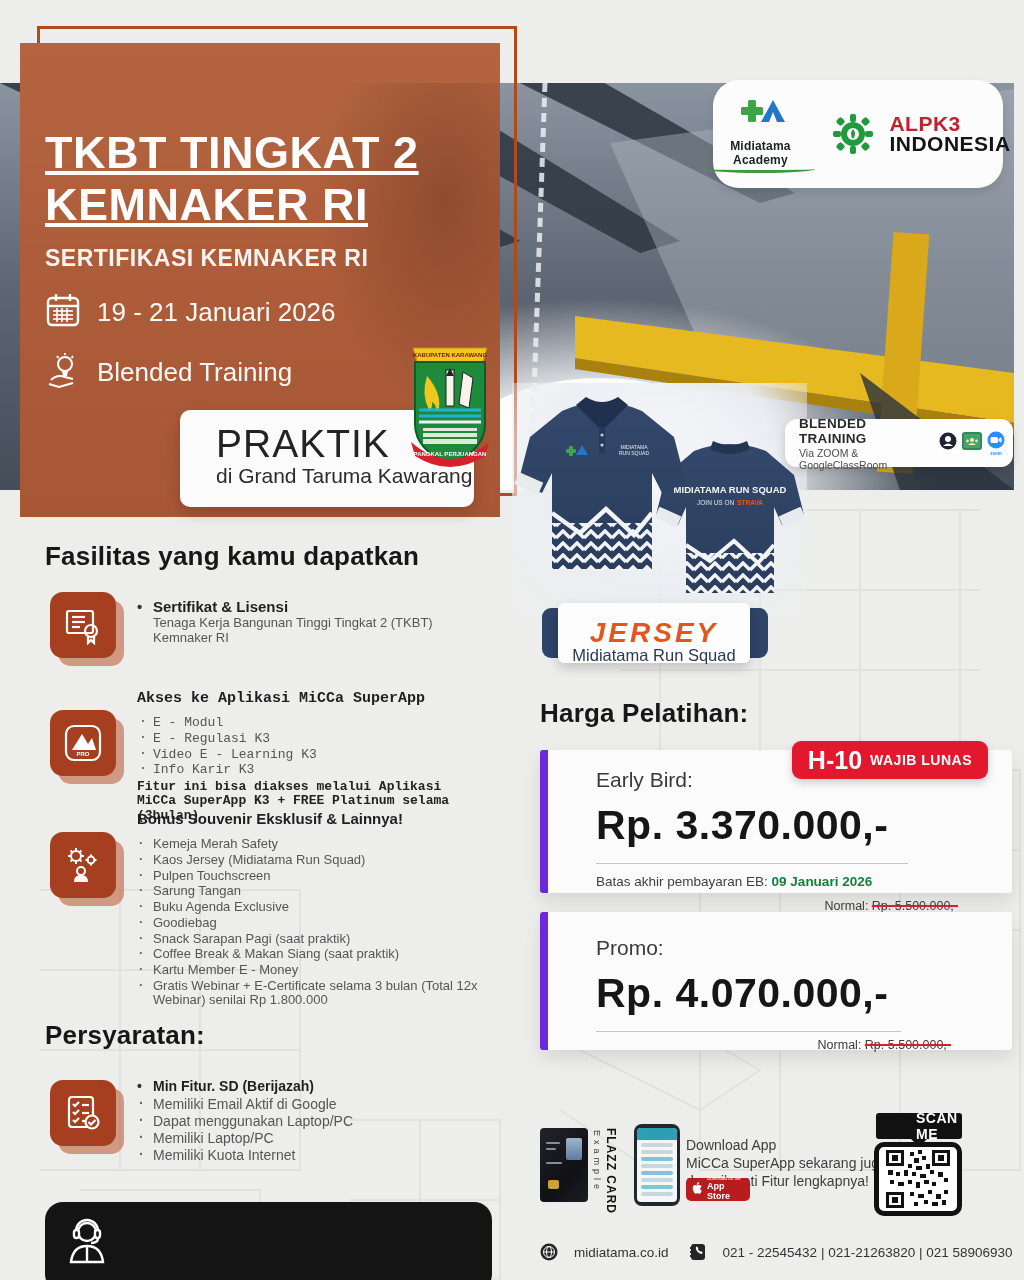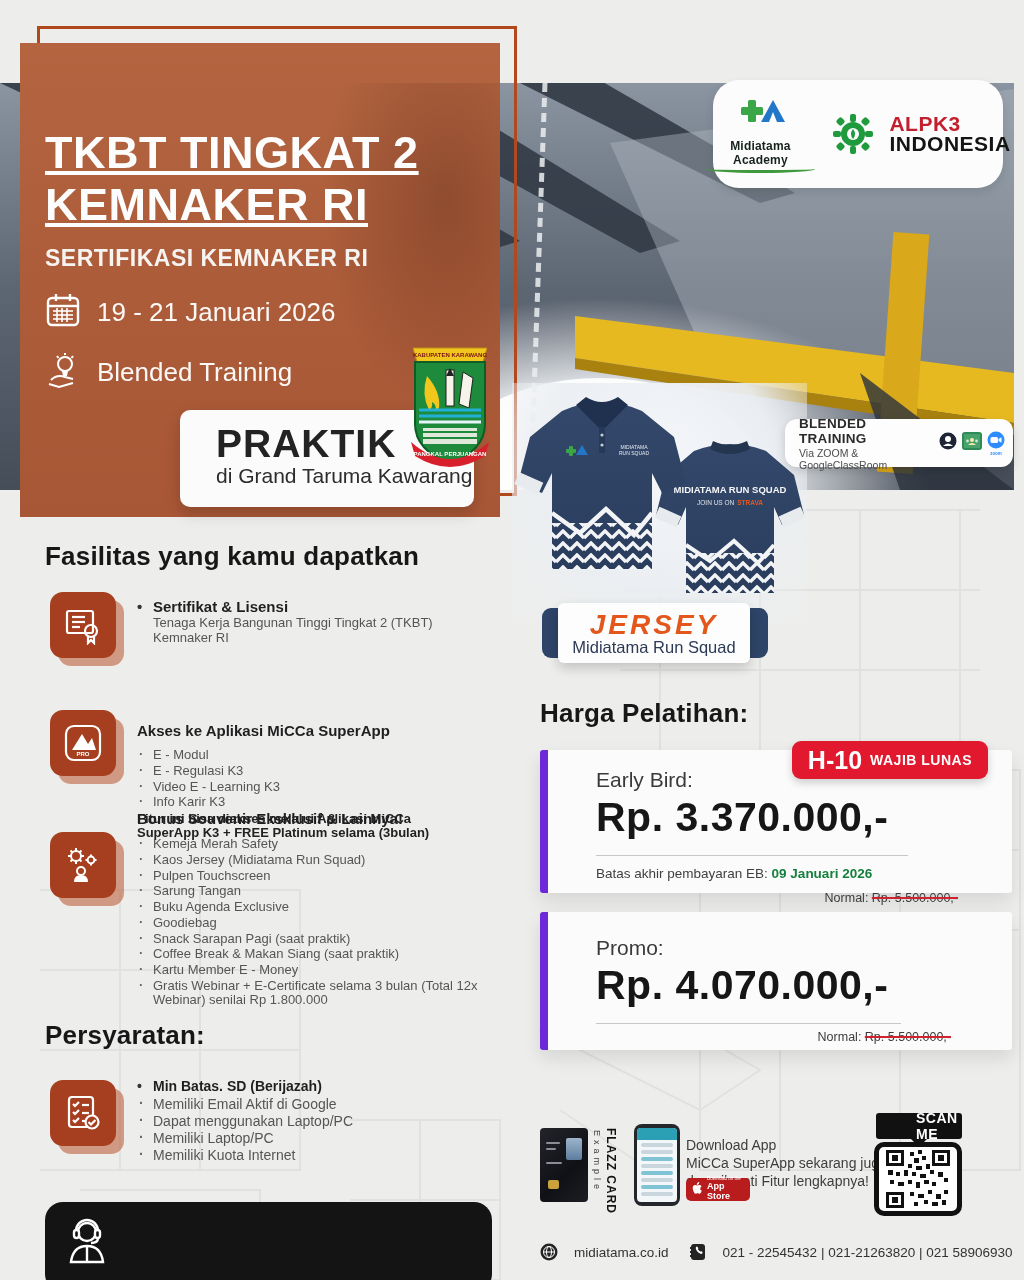--- a/index.html
+++ b/index.html
@@ -34,37 +34,37 @@
   .mid-logo .word { font-size:12px; font-weight:700; color:#15231c; letter-spacing:.2px; }
   .swoosh { width:110px; height:8px; border-bottom:3px solid #3f9a3d; border-radius:50%; margin-top:-2px; }
   .alpk3 { display:flex; align-items:center; gap:16px;justify-content:space-between; }
   .alpk3-text { line-height:.95; font-weight:700; }
   .alpk3-text .l1 { color:#c3202f; font-size:21px; letter-spacing:.5px; }
   .alpk3-text .l2 { color:#141414; font-size:21px; letter-spacing:.5px; }
 
   
   .praktik { position:absolute; left:180px; top:410px; width:294px; height:97px; background:#fbfbfb;
              border-radius:10px; z-index:6; box-shadow:0 6px 16px rgba(0,0,0,.18); padding:12px 0 0 36px; }
-  .praktik .t { font-size:39px; font-weight:700; letter-spacing:1px; color:#232323; }
+  .praktik .t { font-size:39px; font-weight:400; letter-spacing:1px; color:#232323; }
   .praktik .s { font-size:21px; color:#2c2c2c; margin-top:-2px; }
   .emblem { position:absolute; left:405px; top:346px; z-index:7; }
 
   
   .blended { position:absolute; left:785px; top:419px; width:228px; height:48px; background:#fdfdfd; border-radius:12px;
              z-index:6; display:flex; align-items:center; padding:0 8px 0 14px; gap:8px; box-shadow:0 4px 10px rgba(0,0,0,.15); }
   .blended .bt { font-size:13.5px; font-weight:700; color:#2a2a2a; letter-spacing:.3px; }
   .blended .bs { font-size:10.5px; color:#4c4c4c; margin-top:1px; }
   .blended .icons { display:flex; align-items:center; gap:5px; margin-left:auto; }
 
   
   .jersey-scene { position:absolute; left:512px; top:383px; width:295px; height:238px; z-index:5;
         background:radial-gradient(ellipse at 50% 35%, rgba(244,246,250,1) 0%, rgba(235,238,242,.95) 55%, rgba(237,238,236,0) 100%); }
   .jersey-badge { position:absolute; left:542px; top:608px; width:226px; height:50px; background:#2e4468; border-radius:9px; z-index:6; }
   .jersey-card { position:absolute; left:558px; top:603px; width:192px; height:60px; background:#fdfdfd; border-radius:6px; z-index:7;
-                 box-shadow:0 5px 12px rgba(0,0,0,.18); text-align:center; padding-top:6px; }
+                 box-shadow:0 5px 12px rgba(0,0,0,.18); text-align:center; padding-top:14px; }
   .jersey-card .jt { font-size:28px; font-weight:700; font-style:italic; letter-spacing:3px; color:#e4571c; }
   .jersey-card .js { font-size:16.5px; color:#2c3a55; margin-top:-3px; }
 
   
   .h2 { position:absolute; font-size:26px; font-weight:700; color:#171717; letter-spacing:.2px; }
 
   
   .tile { position:absolute; width:66px; height:66px; }
   .tile .back { position:absolute; left:8px; top:8px; width:66px; height:66px; background:#b8532f; border-radius:13px; opacity:.55; }
   .tile .front { position:absolute; left:0; top:0; width:66px; height:66px; background:#a63f1f; border-radius:13px;
@@ -76,21 +76,21 @@
   ul.dots li::before { content:"·"; position:absolute; left:2px; top:0; color:#666; font-weight:700; }
   .bold-note { font-size:13px; font-weight:700; color:#222; line-height:1.1; margin-top:2px; }
   .lead-bullet { position:relative; padding-left:16px; }
   .lead-bullet::before { content:"•"; position:absolute; left:0; top:0; color:#333; }
 
   
   .price-card { position:absolute; left:540px; width:472px; background:#fbfbfb; border-left:8px solid #6d28d9;
                 box-shadow:0 8px 18px rgba(0,0,0,.10); border-radius:3px; }
   .price-card .inner { padding:18px 0 14px 48px; }
   .pc-label { font-size:21px; color:#3a3a3a; }
-  .pc-price { font-size:41px; font-weight:700; letter-spacing:.5px; color:#161616; margin-top:2px; }
+  .pc-price { font-size:41px; font-weight:700; letter-spacing:.5px; color:#161616; margin-top:10px; }
   .pc-div { width:312px; border-top:1px solid #c7c7c7; margin-top:14px; }
   .pc-deadline { font-size:13.5px; color:#3f3f3f; margin-top:10px; }
   .pc-deadline b { color:#15803d;text-align:right; }
   .pc-normal { width:362px; text-align:right; font-size:12.5px; color:#3c3c3c; margin-top:10px; }
   .strike { text-decoration:line-through; text-decoration-color:#cf2330; text-decoration-thickness:2px; }
   .h10-badge { position:absolute; right:24px; top:-9px; background:#e1182e; color:#fff; border-radius:9px;
                height:38px; display:flex; align-items:center; gap:8px; padding:0 16px;
                box-shadow:0 4px 8px rgba(0,0,0,.18); }
   .h10-badge .big { font-size:25px; font-weight:700; }
   .h10-badge .small { font-size:14px; font-weight:700; letter-spacing:.5px; }
@@ -419,21 +419,21 @@
   <div class="tile" style="left:50px; top:710px;">
     <div class="back"></div>
     <div class="front">
       <svg width="42" height="42" viewBox="0 0 42 42">
         <rect x="4" y="4" width="34" height="34" rx="8" fill="none" stroke="#fff" stroke-width="2.2"></rect>
         <path d="M10 28 L20 12 L26 22 L30 16 L34 28 Z" fill="#fff"></path>
         <text x="21" y="34" font-size="6" font-weight="bold" fill="#fff" text-anchor="middle">PRO</text>
       </svg>
     </div>
   </div>
-  <div style="position:absolute; left:137px; top:722px; width:370px;">
+  <div style="position:absolute; left:137px; top:690px; width:370px;font-family:Liberation Mono, monospace;">
     <div class="li-title">Akses ke Aplikasi MiCCa SuperApp</div>
     <ul class="dots" style="margin-top:8px;">
       <li>E - Modul</li>
       <li>E - Regulasi K3</li>
       <li>Video E - Learning K3</li>
       <li>Info Karir K3</li>
     </ul>
     <div class="bold-note" style="width:330px;">Fitur ini bisa diakses melalui Aplikasi MiCCa SuperApp K3 + FREE Platinum selama (3bulan)</div>
   </div>
 
@@ -475,21 +475,21 @@
         <path d="M10 11 l2 2 4 -4 M10 19 l2 2 4 -4 M10 27 l2 2 4 -4"></path>
         <line x1="19" y1="12" x2="26" y2="12"></line>
           <line x1="19" y1="20" x2="26" y2="20"></line>
           <line x1="19" y1="28" x2="24" y2="28"></line>
         <circle cx="29" cy="29" r="6.5" fill="#a63f1f"></circle>
         <path d="M25.5 29 l2.5 2.5 4.5 -4.5"></path>
       </svg>
     </div>
   </div>
   <div style="position:absolute; left:137px; top:1078px; width:360px;">
-    <div class="li-title lead-bullet" style="font-size:14px;">Min Batas. SD (Berijazah)</div>
+    <div class="li-title lead-bullet" style="font-size:14px;">Min Fitur. SD (Berijazah)</div>
     <ul class="dots" style="margin-top:2px;">
       <li style="font-size:14px; line-height:1.08;">Memiliki Email Aktif di Google</li>
       <li style="font-size:14px; line-height:1.08;">Dapat menggunakan Laptop/PC</li>
       <li style="font-size:14px; line-height:1.08;">Memiliki Laptop/PC</li>
       <li style="font-size:14px; line-height:1.08;">Memiliki Kuota Internet</li>
     </ul>
   </div>
 
   <div class="h2" style="left:540px; top:698px;">Harga Pelatihan:</div>
 

